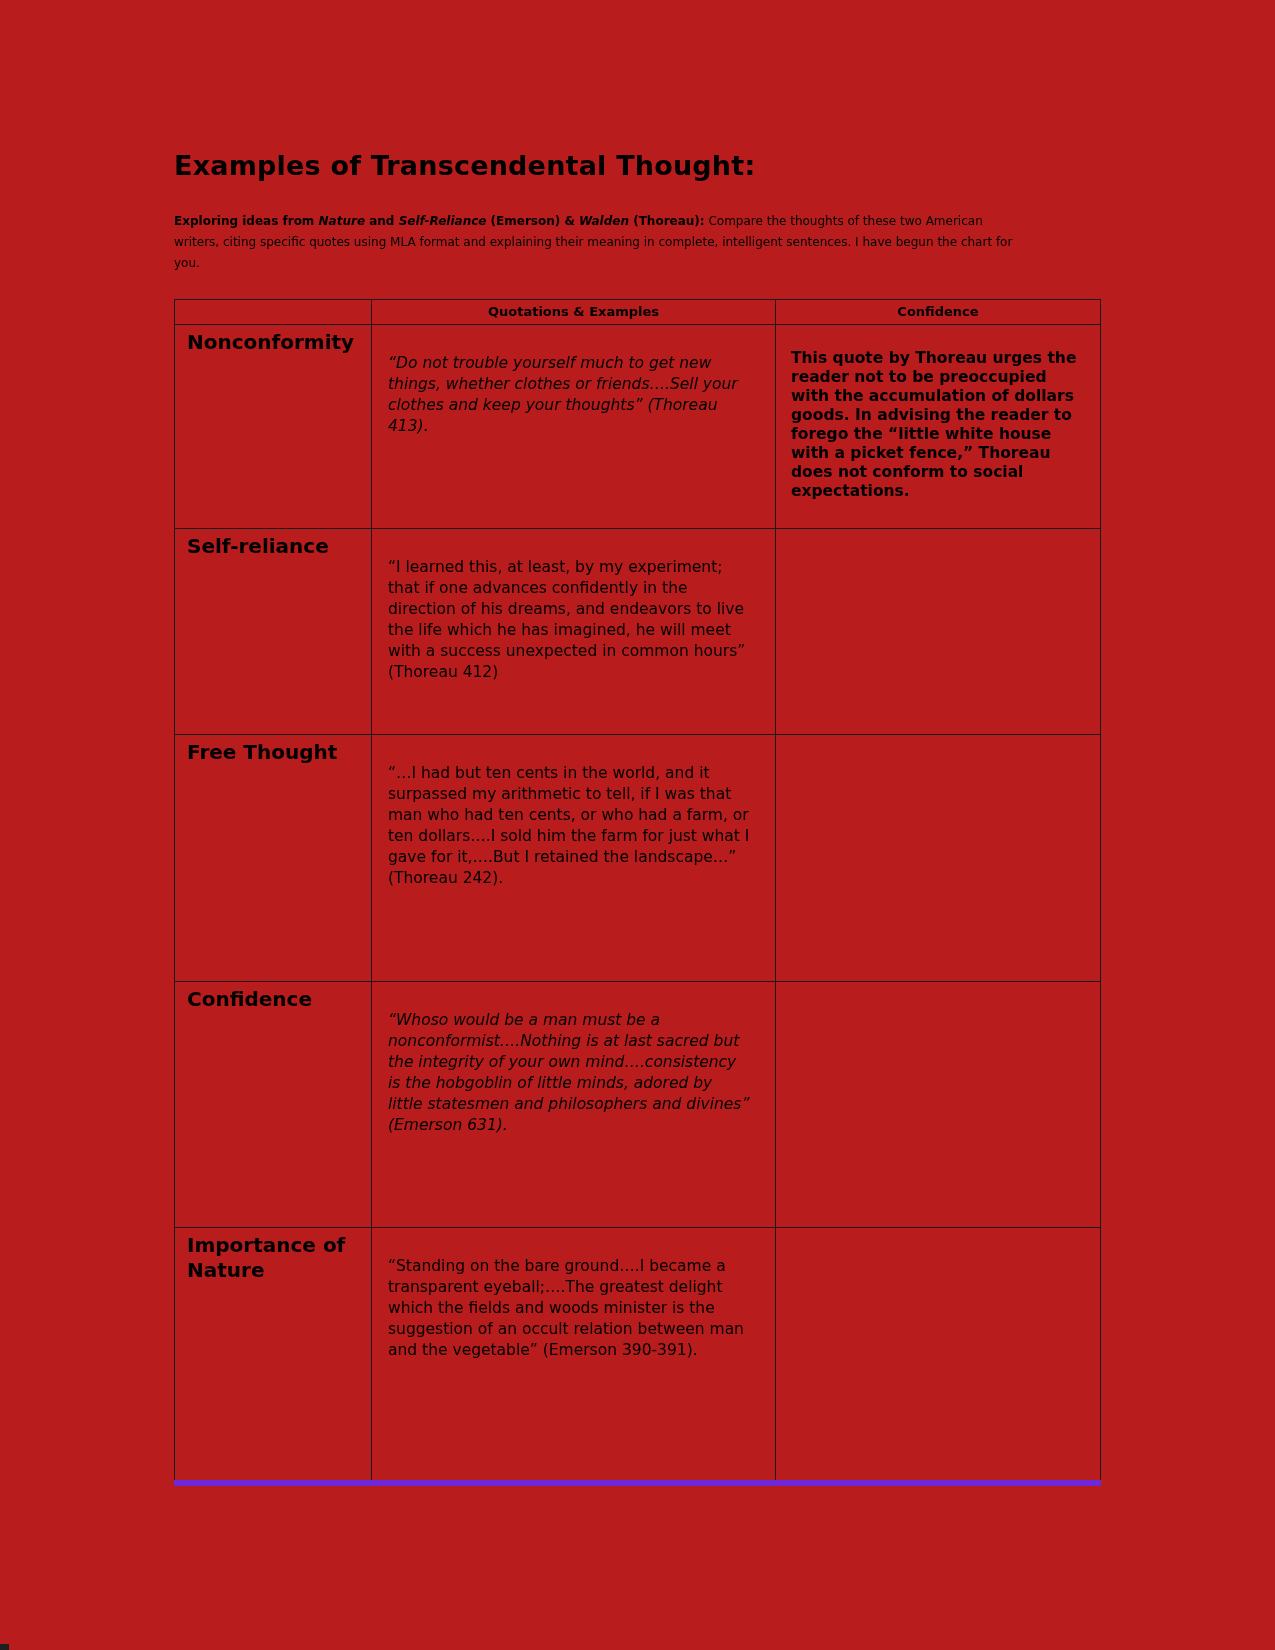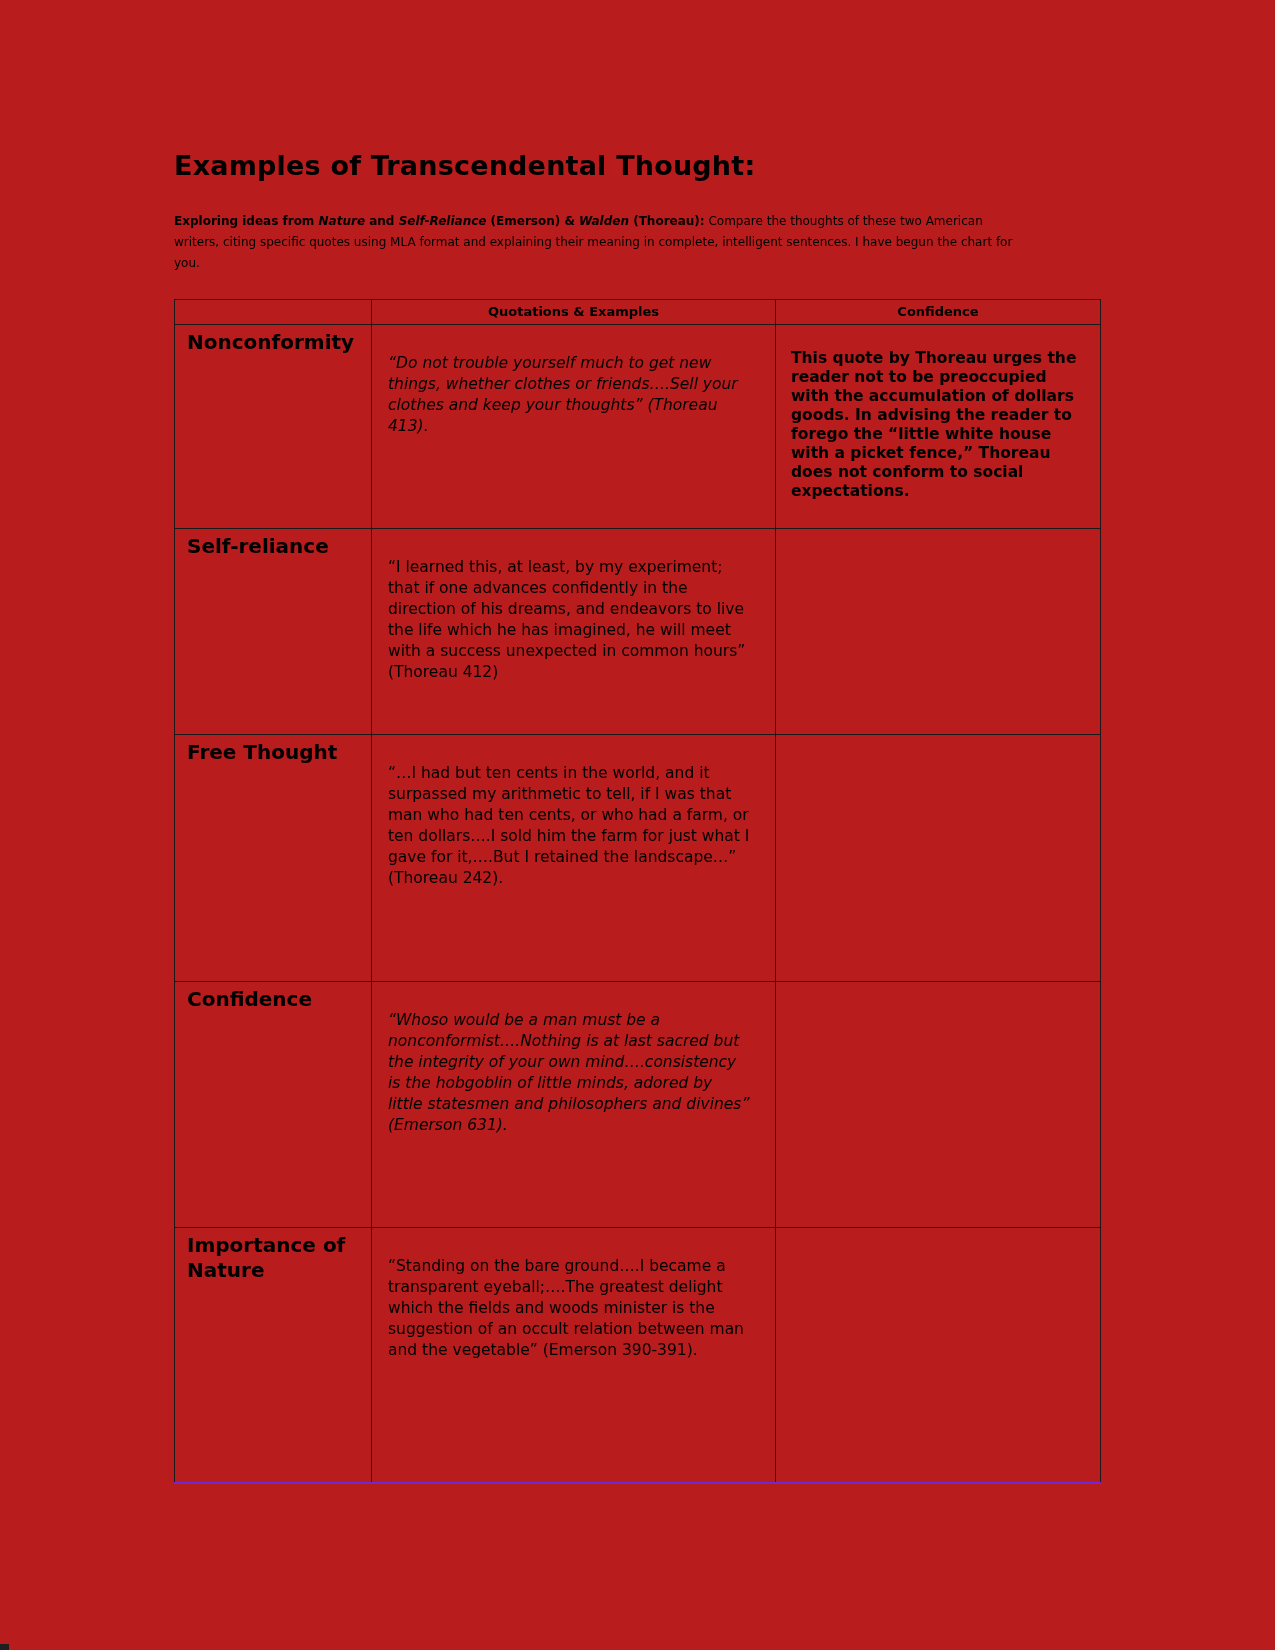--- a/index.html
+++ b/index.html
@@ -41,21 +41,21 @@
     width: 926px;
   }
   table.chart col.c1 { width: 197px; }
   table.chart col.c2 { width: 404px; }
   table.chart col.c3 { width: 325px; }
   table.chart th, table.chart td {
     border: 1px solid #1a1a1a;
     vertical-align: top;
     overflow: hidden;
   }
-  tr.lastrow td { border-bottom: 2px solid #6d28d9; }
+  tr.lastrow td { border-bottom: 6px solid #6d28d9; }
   thead tr { height: 25px; }
   th.colhead {
     font-size: 13px;
     line-height: 24px;
     font-weight: bold;
     text-align: center;
     padding: 0;
   }
   td.rowlabel {
     font-size: 20px;

